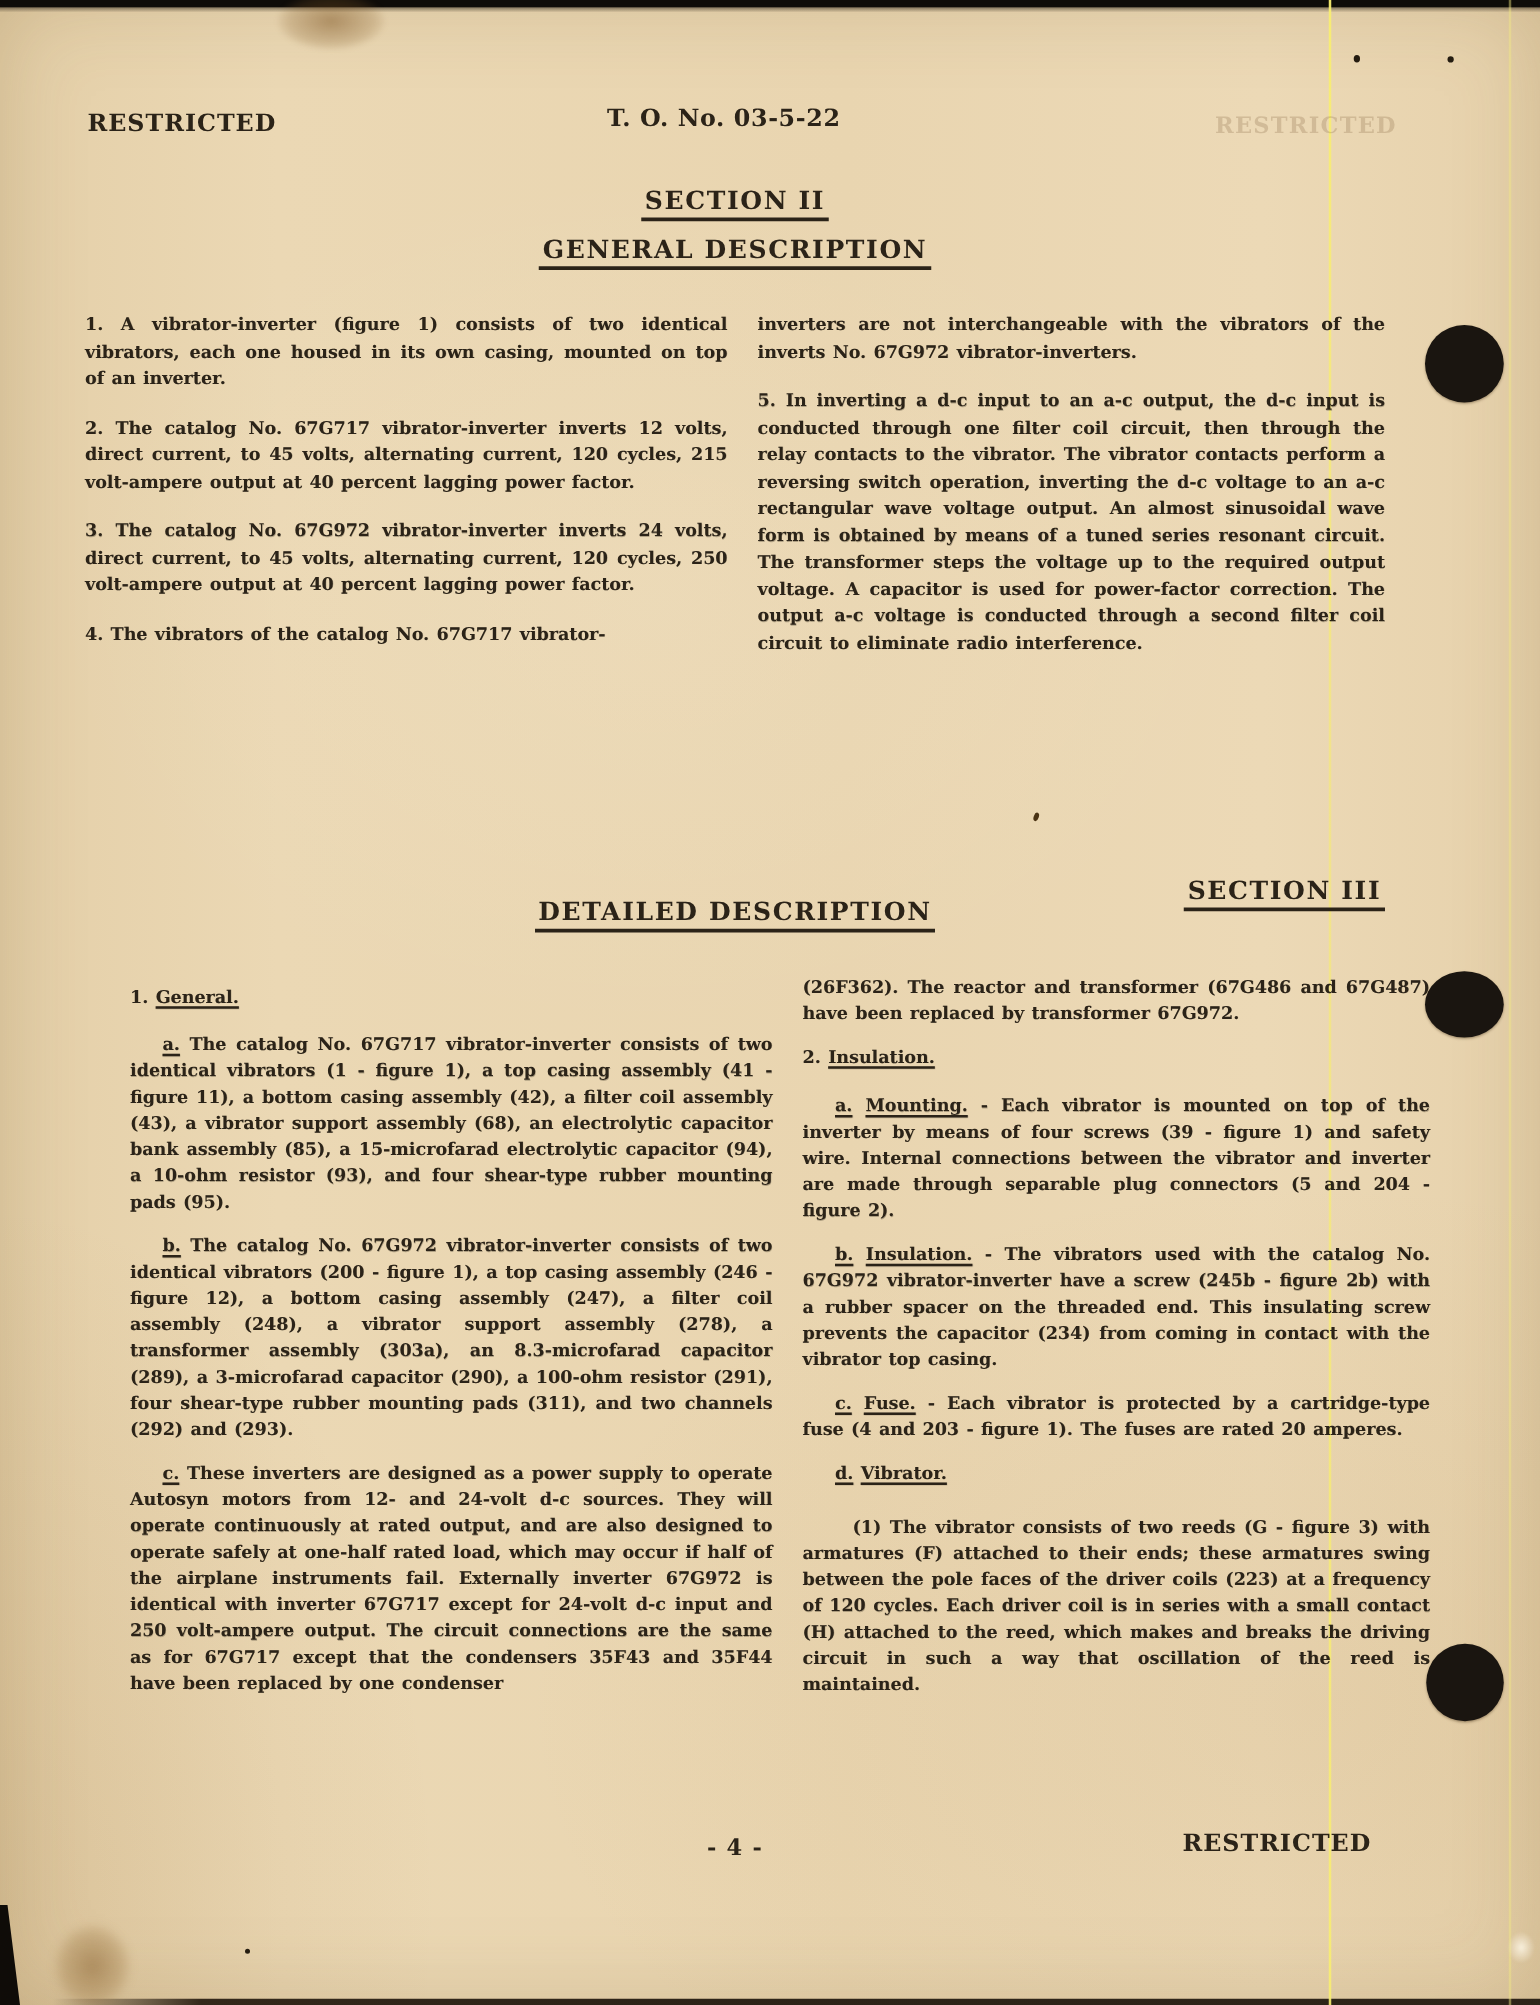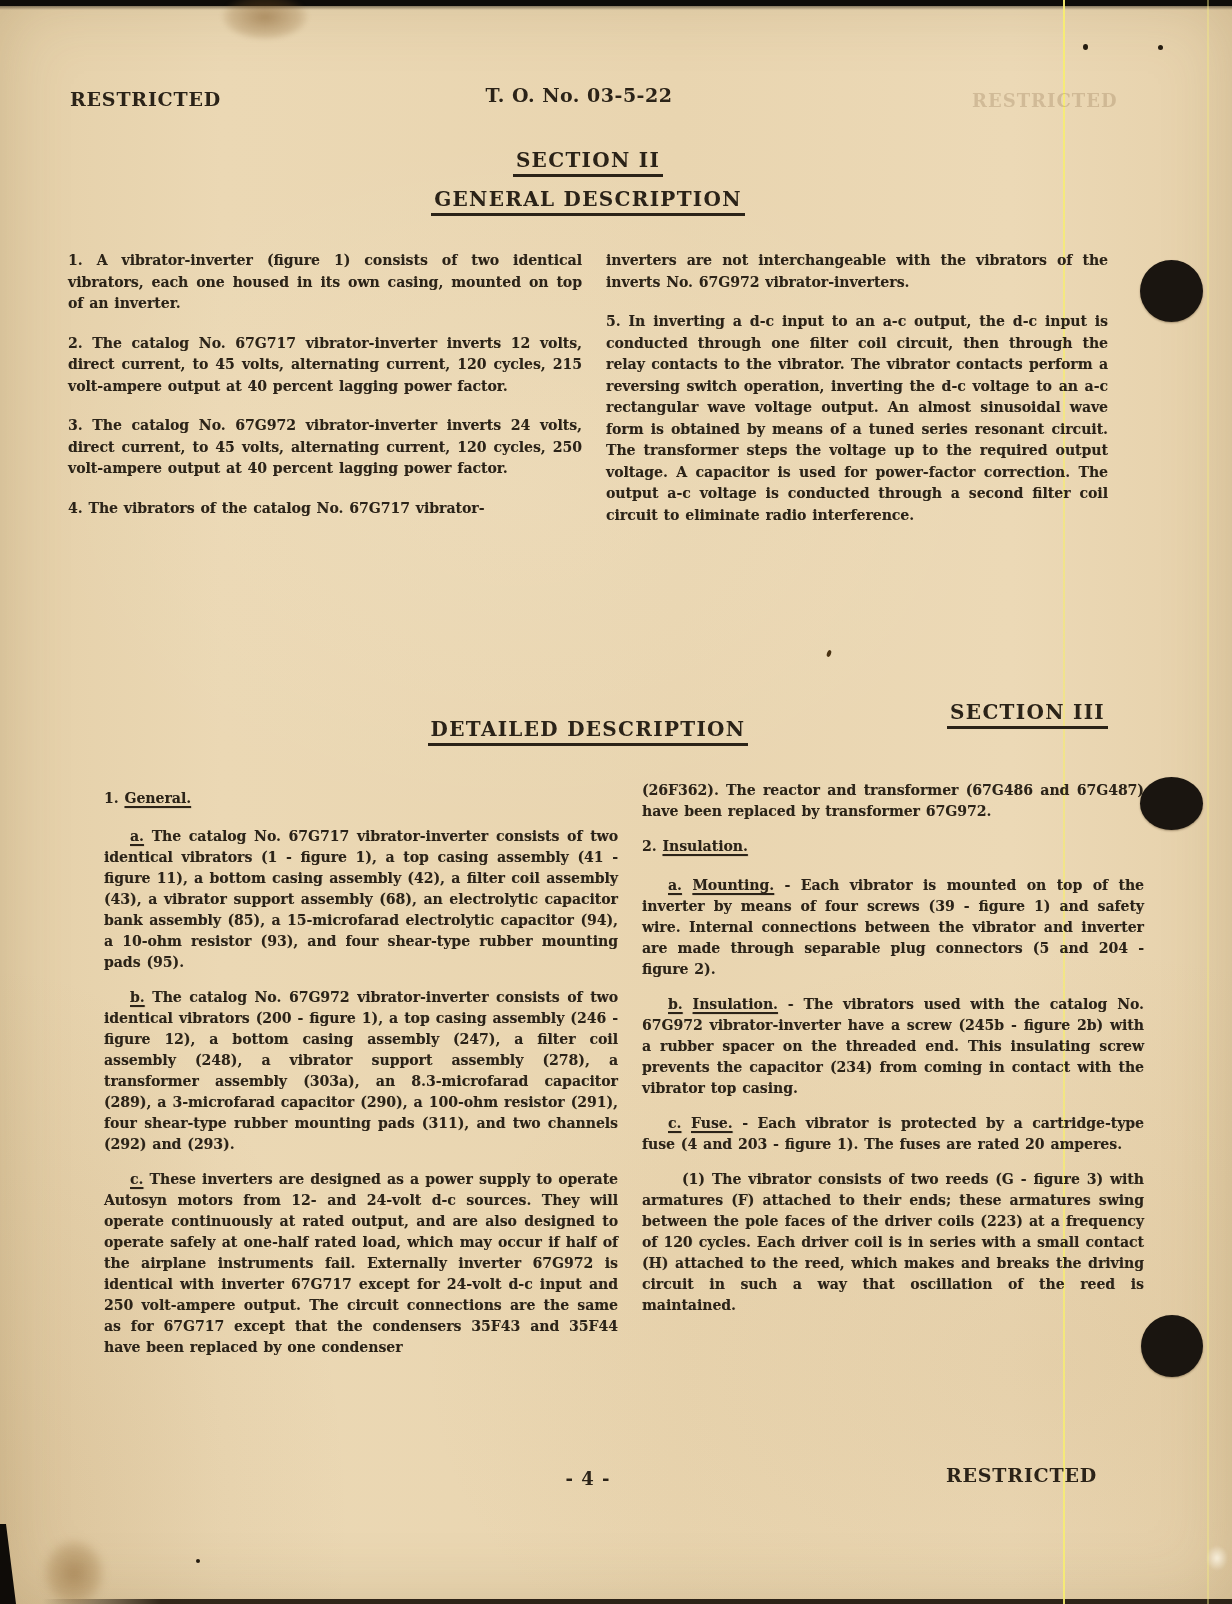--- a/index.html
+++ b/index.html
@@ -126,20 +126,21 @@
       <p class="ind"><span class="u">a.</span><span> The catalog No. 67G717 vibrator-inverter consists of two identical vibrators (1 - figure 1), a top casing assembly (41 - figure 11), a bottom casing assembly (42), a filter coil assembly (43), a vibrator support assembly (68), an electrolytic capacitor bank assembly (85), a 15-microfarad electrolytic capacitor (94), a 10-ohm resistor (93), and four shear-type rubber mounting pads (95).</span></p>
       <p class="ind"><span class="u">b.</span><span> The catalog No. 67G972 vibrator-inverter consists of two identical vibrators (200 - figure 1), a top casing assembly (246 - figure 12), a bottom casing assembly (247), a filter coil assembly (248), a vibrator support assembly (278), a transformer assembly (303a), an 8.3-microfarad capacitor (289), a 3-microfarad capacitor (290), a 100-ohm resistor (291), four shear-type rubber mounting pads (311), and two channels (292) and (293).</span></p>
       <p class="ind"><span class="u">c.</span><span> These inverters are designed as a power supply to operate Autosyn motors from 12- and 24-volt d-c sources.  They will operate continuously at rated output, and are also designed to operate safely at one-half rated load, which may occur if half of the airplane instruments fail.  Externally inverter 67G972 is identical with inverter 67G717 except for 24-volt d-c input and 250 volt-ampere output.  The circuit connections are the same as for 67G717 except that the condensers 35F43 and 35F44 have been replaced by one condenser</span></p>
     </div>
     <div class="col right">
       <p>(26F362).  The reactor and transformer (67G486 and 67G487) have been replaced by transformer 67G972.</p>
       <p class="subhead2"><span>2.</span> <span class="u">Insulation.</span></p>
       <p class="ind"><span class="u">a.</span> <span class="u">Mounting.</span><span> - Each vibrator is mounted on top of the inverter by means of four screws (39 - figure 1) and safety wire.  Internal connections between the vibrator and inverter are made through separable plug connectors (5 and 204 - figure 2).</span></p>
       <p class="ind"><span class="u">b.</span> <span class="u">Insulation.</span><span> - The vibrators used with the catalog No. 67G972 vibrator-inverter have a screw (245b - figure 2b) with a rubber spacer on the threaded end.  This insulating screw prevents the capacitor (234) from coming in contact with the vibrator top casing.</span></p>
       <p class="ind"><span class="u">c.</span> <span class="u">Fuse.</span><span> - Each vibrator is protected by a cartridge-type fuse (4 and 203 - figure 1).  The fuses are rated 20 amperes.</span></p>
+      <p class="ind subhead3"><span class="u">d.</span> <span class="u">Vibrator.</span></p>
       <p class="ind2">(1)  The vibrator consists of two reeds (G - figure 3) with armatures (F) attached to their ends; these armatures swing between the pole faces of the driver coils (223) at a frequency of 120 cycles.  Each driver coil is in series with a small contact (H) attached to the reed, which makes and breaks the driving circuit in such a way that oscillation of the reed is maintained.</p>
     </div>
   </div>
 
   <div class="ftr-num">- 4 -</div>
   <div class="ftr-restricted">RESTRICTED</div>
 
 </div>
 
 </body></html>

